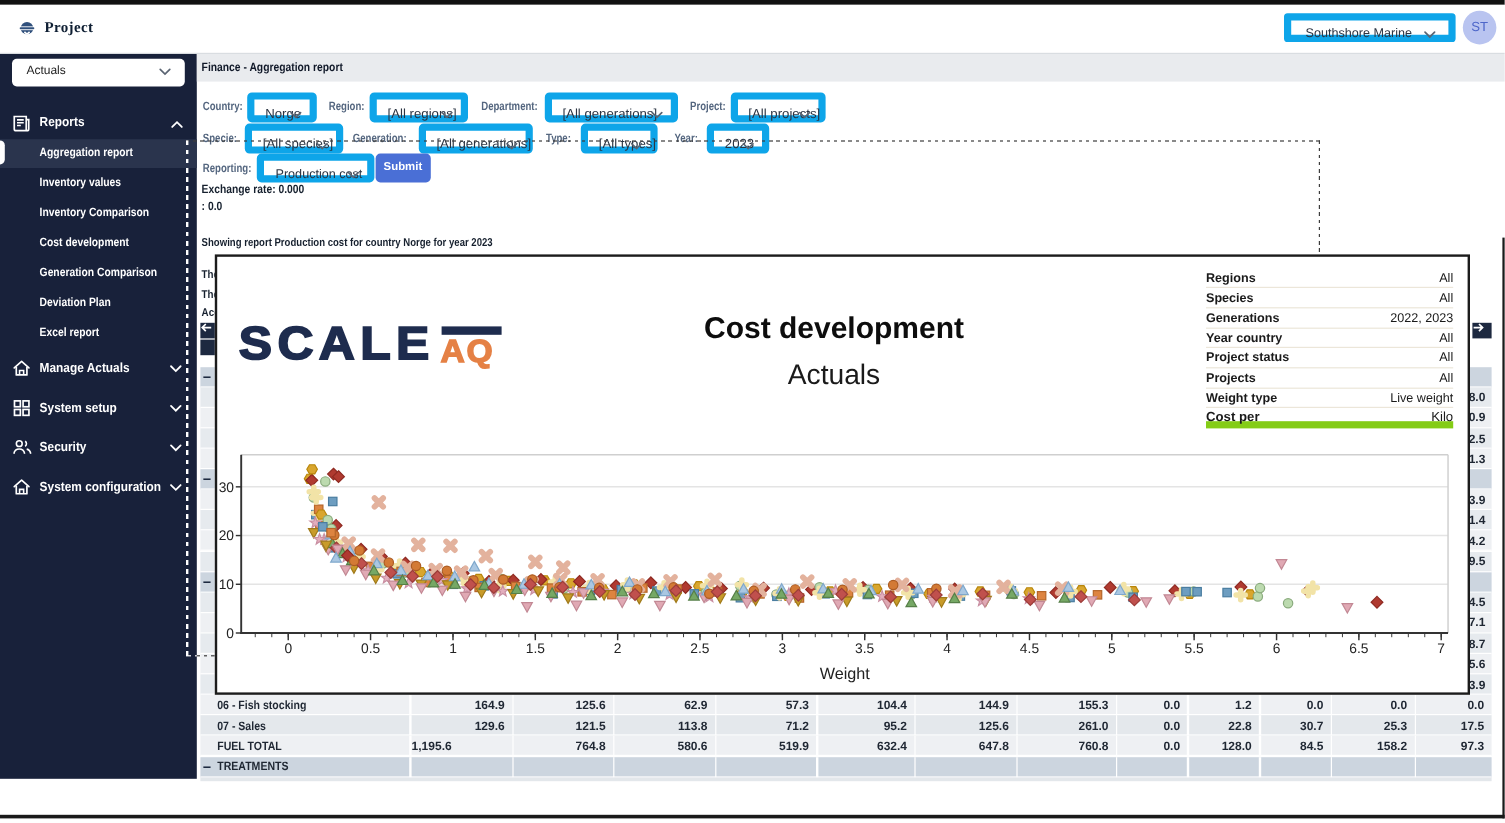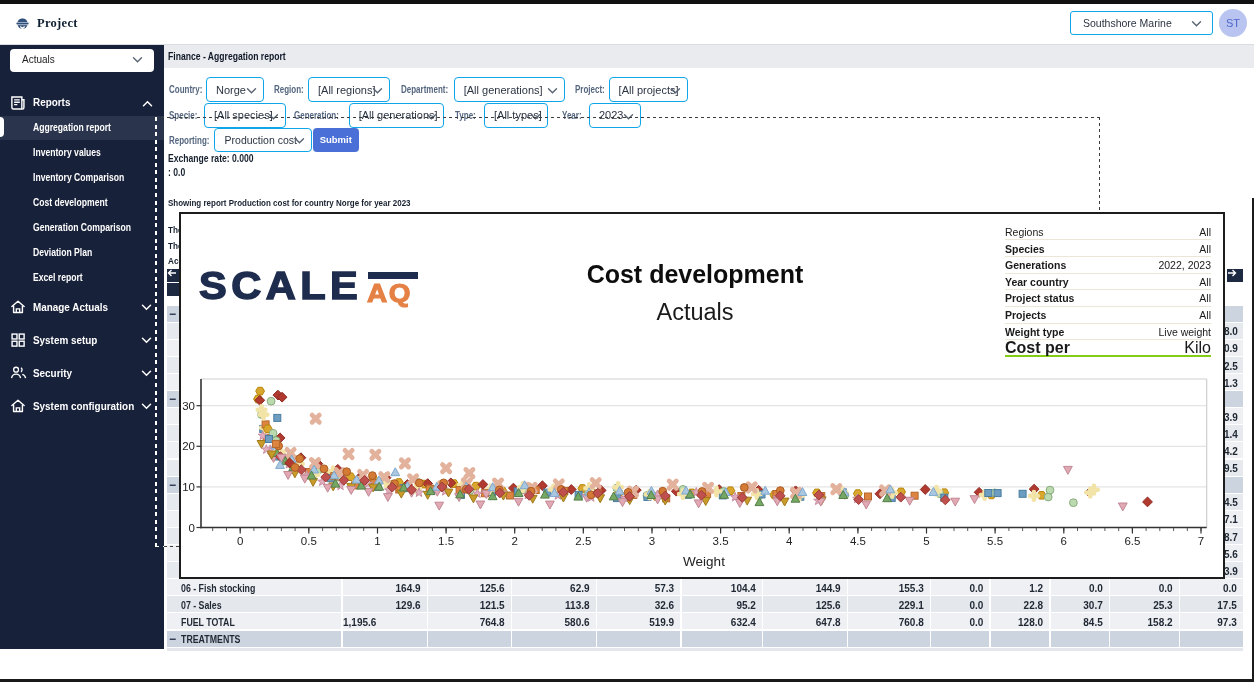--- a/index.html
+++ b/index.html
@@ -1,17 +1,17 @@
 <!DOCTYPE html>
 <html><head><meta charset="utf-8"><style>
 *{margin:0;padding:0;box-sizing:border-box}
 svg{display:block}
 body{width:1254px;height:686px;font-family:"Liberation Sans",sans-serif;background:#fff;overflow:hidden;position:relative}
 .abs{position:absolute}
-.selbox{position:absolute;background:#fff;border:1px solid #0ea5e9;border-radius:4px;font-size:11px;color:#2b3442}
+.selbox{position:absolute;background:#fff;border:6px solid #0ea5e9;border-radius:4px;font-size:11px;color:#2b3442}
 </style></head>
 <body>
 <div class="abs" style="left:0;top:0;width:1254px;height:3.5px;background:#111"></div>
 <div class="abs" style="left:0;top:3.5px;width:1254px;height:41px;background:#fff;border-bottom:1px solid #d9dde1"></div>
 <div class="abs" style="left:16px;top:16.5px">
     <svg width="13" height="13" viewBox="0 0 22 22">
       <defs>
         <clipPath id="fc">
           <circle cx="11" cy="11" r="8.8"></circle>
         </clipPath>
@@ -282,24 +282,24 @@
 <div style="position:absolute;left:929.8px;top:579.2px;width:1.6px;height:17.1px;background:#fff"></div>
 <div style="position:absolute;left:989.4px;top:579.2px;width:1.6px;height:17.1px;background:#fff"></div>
 <div style="position:absolute;left:1049.1px;top:579.2px;width:1.6px;height:17.1px;background:#fff"></div>
 <div style="position:absolute;left:1108.8px;top:579.2px;width:1.6px;height:17.1px;background:#fff"></div>
 <div style="position:absolute;left:1178.6px;top:579.2px;width:1.6px;height:17.1px;background:#fff"></div>
 <div style="position:absolute;left:166.5px;top:596.3px;width:1076.3px;height:17.1px;background:#e4e8ec;border-bottom:1.6px solid #fff"></div>
 <div style="position:absolute;left:181px;top:598.9px;height:13px;font-size:10px;font-weight:bold;color:#1f2733;line-height:13px;white-space:nowrap;transform:scaleX(0.88);transform-origin:0 0">07 - Sales</div>
 <div style="position:absolute;left:343.0px;top:598.9px;width:77.6px;height:13px;font-size:10px;font-weight:bold;color:#1f2733;text-align:right;line-height:13px">129.6</div>
 <div style="position:absolute;left:428.6px;top:598.9px;width:76.1px;height:13px;font-size:10px;font-weight:bold;color:#1f2733;text-align:right;line-height:13px">121.5</div>
 <div style="position:absolute;left:512.7px;top:598.9px;width:76.9px;height:13px;font-size:10px;font-weight:bold;color:#1f2733;text-align:right;line-height:13px">113.8</div>
-<div style="position:absolute;left:597.6px;top:598.9px;width:76.6px;height:13px;font-size:10px;font-weight:bold;color:#1f2733;text-align:right;line-height:13px">32.6</div>
+<div style="position:absolute;left:597.6px;top:598.9px;width:76.6px;height:13px;font-size:10px;font-weight:bold;color:#1f2733;text-align:right;line-height:13px">71.2</div>
 <div style="position:absolute;left:682.2px;top:598.9px;width:73.7px;height:13px;font-size:10px;font-weight:bold;color:#1f2733;text-align:right;line-height:13px">95.2</div>
 <div style="position:absolute;left:763.9px;top:598.9px;width:76.8px;height:13px;font-size:10px;font-weight:bold;color:#1f2733;text-align:right;line-height:13px">125.6</div>
-<div style="position:absolute;left:848.7px;top:598.9px;width:75.1px;height:13px;font-size:10px;font-weight:bold;color:#1f2733;text-align:right;line-height:13px">229.1</div>
+<div style="position:absolute;left:848.7px;top:598.9px;width:75.1px;height:13px;font-size:10px;font-weight:bold;color:#1f2733;text-align:right;line-height:13px">261.0</div>
 <div style="position:absolute;left:931.8px;top:598.9px;width:51.6px;height:13px;font-size:10px;font-weight:bold;color:#1f2733;text-align:right;line-height:13px">0.0</div>
 <div style="position:absolute;left:991.4px;top:598.9px;width:51.7px;height:13px;font-size:10px;font-weight:bold;color:#1f2733;text-align:right;line-height:13px">22.8</div>
 <div style="position:absolute;left:1051.1px;top:598.9px;width:51.7px;height:13px;font-size:10px;font-weight:bold;color:#1f2733;text-align:right;line-height:13px">30.7</div>
 <div style="position:absolute;left:1110.8px;top:598.9px;width:61.8px;height:13px;font-size:10px;font-weight:bold;color:#1f2733;text-align:right;line-height:13px">25.3</div>
 <div style="position:absolute;left:1180.6px;top:598.9px;width:56.2px;height:13px;font-size:10px;font-weight:bold;color:#1f2733;text-align:right;line-height:13px">17.5</div>
 <div style="position:absolute;left:341.0px;top:596.3px;width:1.6px;height:17.1px;background:#fff"></div>
 <div style="position:absolute;left:426.6px;top:596.3px;width:1.6px;height:17.1px;background:#fff"></div>
 <div style="position:absolute;left:510.7px;top:596.3px;width:1.6px;height:17.1px;background:#fff"></div>
 <div style="position:absolute;left:595.6px;top:596.3px;width:1.6px;height:17.1px;background:#fff"></div>
 <div style="position:absolute;left:680.2px;top:596.3px;width:1.6px;height:17.1px;background:#fff"></div>
@@ -364,28 +364,28 @@
 
 <div class="abs" style="left:178.8px;top:211.8px;width:1046.5px;height:367.1px;background:#fff;border:2px solid #1c1c1c"></div>
 <div style="position:absolute;left:199px;top:270px;width:226px;height:42px">
 <div style="position:absolute;left:0;top:-6px;font-size:42px;font-weight:bold;color:#1e2c4e;-webkit-text-stroke:1.6px #1e2c4e;letter-spacing:4.5px;white-space:nowrap;transform:scale(0.99,0.92);transform-origin:0 0;font-family:'Liberation Sans',sans-serif">SCALE</div>
 <rect></rect>
 <div style="position:absolute;left:169px;top:2px;width:50px;height:7px;background:#1e2c4e"></div>
 <div style="position:absolute;left:168px;top:8px;font-size:28px;font-weight:bold;color:#e58145;-webkit-text-stroke:1.2px #e58145;letter-spacing:1.5px;white-space:nowrap;transform:scaleY(0.95);transform-origin:0 0">AQ</div>
 </div>
 <div class="abs" style="left:430px;top:259.5px;width:530px;text-align:center;font-size:25px;font-weight:bold;color:#0d0d0d">Cost development</div>
 <div class="abs" style="left:430px;top:299px;width:530px;text-align:center;font-size:23.5px;color:#1a1a1a">Actuals</div>
-<div style="position:absolute;left:1005px;top:224.8px;width:206px;height:15.6px;border-bottom:1px solid #ece6d9;font-size:10.5px;line-height:14.5px;color:#1a1a1a"><span style="font-weight:normal">Regions</span><span style="float:right">All</span></div>
+<div style="position:absolute;left:1005px;top:224.8px;width:206px;height:15.6px;border-bottom:1px solid #ece6d9;font-size:10.5px;line-height:14.5px;color:#1a1a1a"><span style="font-weight:bold">Regions</span><span style="float:right">All</span></div>
 <div style="position:absolute;left:1005px;top:241.5px;width:206px;height:15.6px;border-bottom:1px solid #ece6d9;font-size:10.5px;line-height:14.5px;color:#1a1a1a"><span style="font-weight:bold">Species</span><span style="float:right">All</span></div>
 <div style="position:absolute;left:1005px;top:258.1px;width:206px;height:15.6px;border-bottom:1px solid #ece6d9;font-size:10.5px;line-height:14.5px;color:#1a1a1a"><span style="font-weight:bold">Generations</span><span style="float:right">2022, 2023</span></div>
 <div style="position:absolute;left:1005px;top:274.8px;width:206px;height:15.6px;border-bottom:1px solid #ece6d9;font-size:10.5px;line-height:14.5px;color:#1a1a1a"><span style="font-weight:bold">Year country</span><span style="float:right">All</span></div>
 <div style="position:absolute;left:1005px;top:291.4px;width:206px;height:15.6px;border-bottom:1px solid #ece6d9;font-size:10.5px;line-height:14.5px;color:#1a1a1a"><span style="font-weight:bold">Project status</span><span style="float:right">All</span></div>
 <div style="position:absolute;left:1005px;top:308.0px;width:206px;height:15.6px;border-bottom:1px solid #ece6d9;font-size:10.5px;line-height:14.5px;color:#1a1a1a"><span style="font-weight:bold">Projects</span><span style="float:right">All</span></div>
 <div style="position:absolute;left:1005px;top:324.7px;width:206px;height:15.6px;border-bottom:1px solid #ece6d9;font-size:10.5px;line-height:14.5px;color:#1a1a1a"><span style="font-weight:bold">Weight type</span><span style="float:right">Live weight</span></div>
-<div style="position:absolute;left:1005px;top:341.3px;width:206px;height:15.6px;border-bottom:2px solid #84cc16;font-size:16px;line-height:14.5px;color:#1a1a1a"><span style="font-weight:bold">Cost per</span><span style="float:right">Kilo</span></div>
+<div style="position:absolute;left:1005px;top:341.3px;width:206px;height:15.6px;border-bottom:6px solid #84cc16;font-size:11px;line-height:14.5px;color:#1a1a1a"><span style="font-weight:bold">Cost per</span><span style="float:right">Kilo</span></div>
 <svg width="1254" height="686" style="position:absolute;left:0;top:0">
 <rect x="201" y="379" width="1005.7" height="148.5" fill="#fff"></rect>
 <line x1="201" y1="405.7" x2="1206.7" y2="405.7" stroke="#e4e4e4" stroke-width="1.2"></line>
     <line x1="201" y1="446.3" x2="1206.7" y2="446.3" stroke="#e4e4e4" stroke-width="1.2"></line>
     <line x1="201" y1="486.9" x2="1206.7" y2="486.9" stroke="#e4e4e4" stroke-width="1.2"></line>
 <line x1="201" y1="379" x2="1206.7" y2="379" stroke="#cfcfcf" stroke-width="1.2"></line>
 <line x1="1206.7" y1="379" x2="1206.7" y2="527.5" stroke="#cfcfcf" stroke-width="1.2"></line>
 <line x1="201" y1="379" x2="201" y2="528.3" stroke="#333" stroke-width="1.6"></line>
 <line x1="200.2" y1="527.5" x2="1206.7" y2="527.5" stroke="#333" stroke-width="1.6"></line>
 <line x1="212.7" y1="527.5" x2="212.7" y2="531" stroke="#333" stroke-width="0.8"></line>

